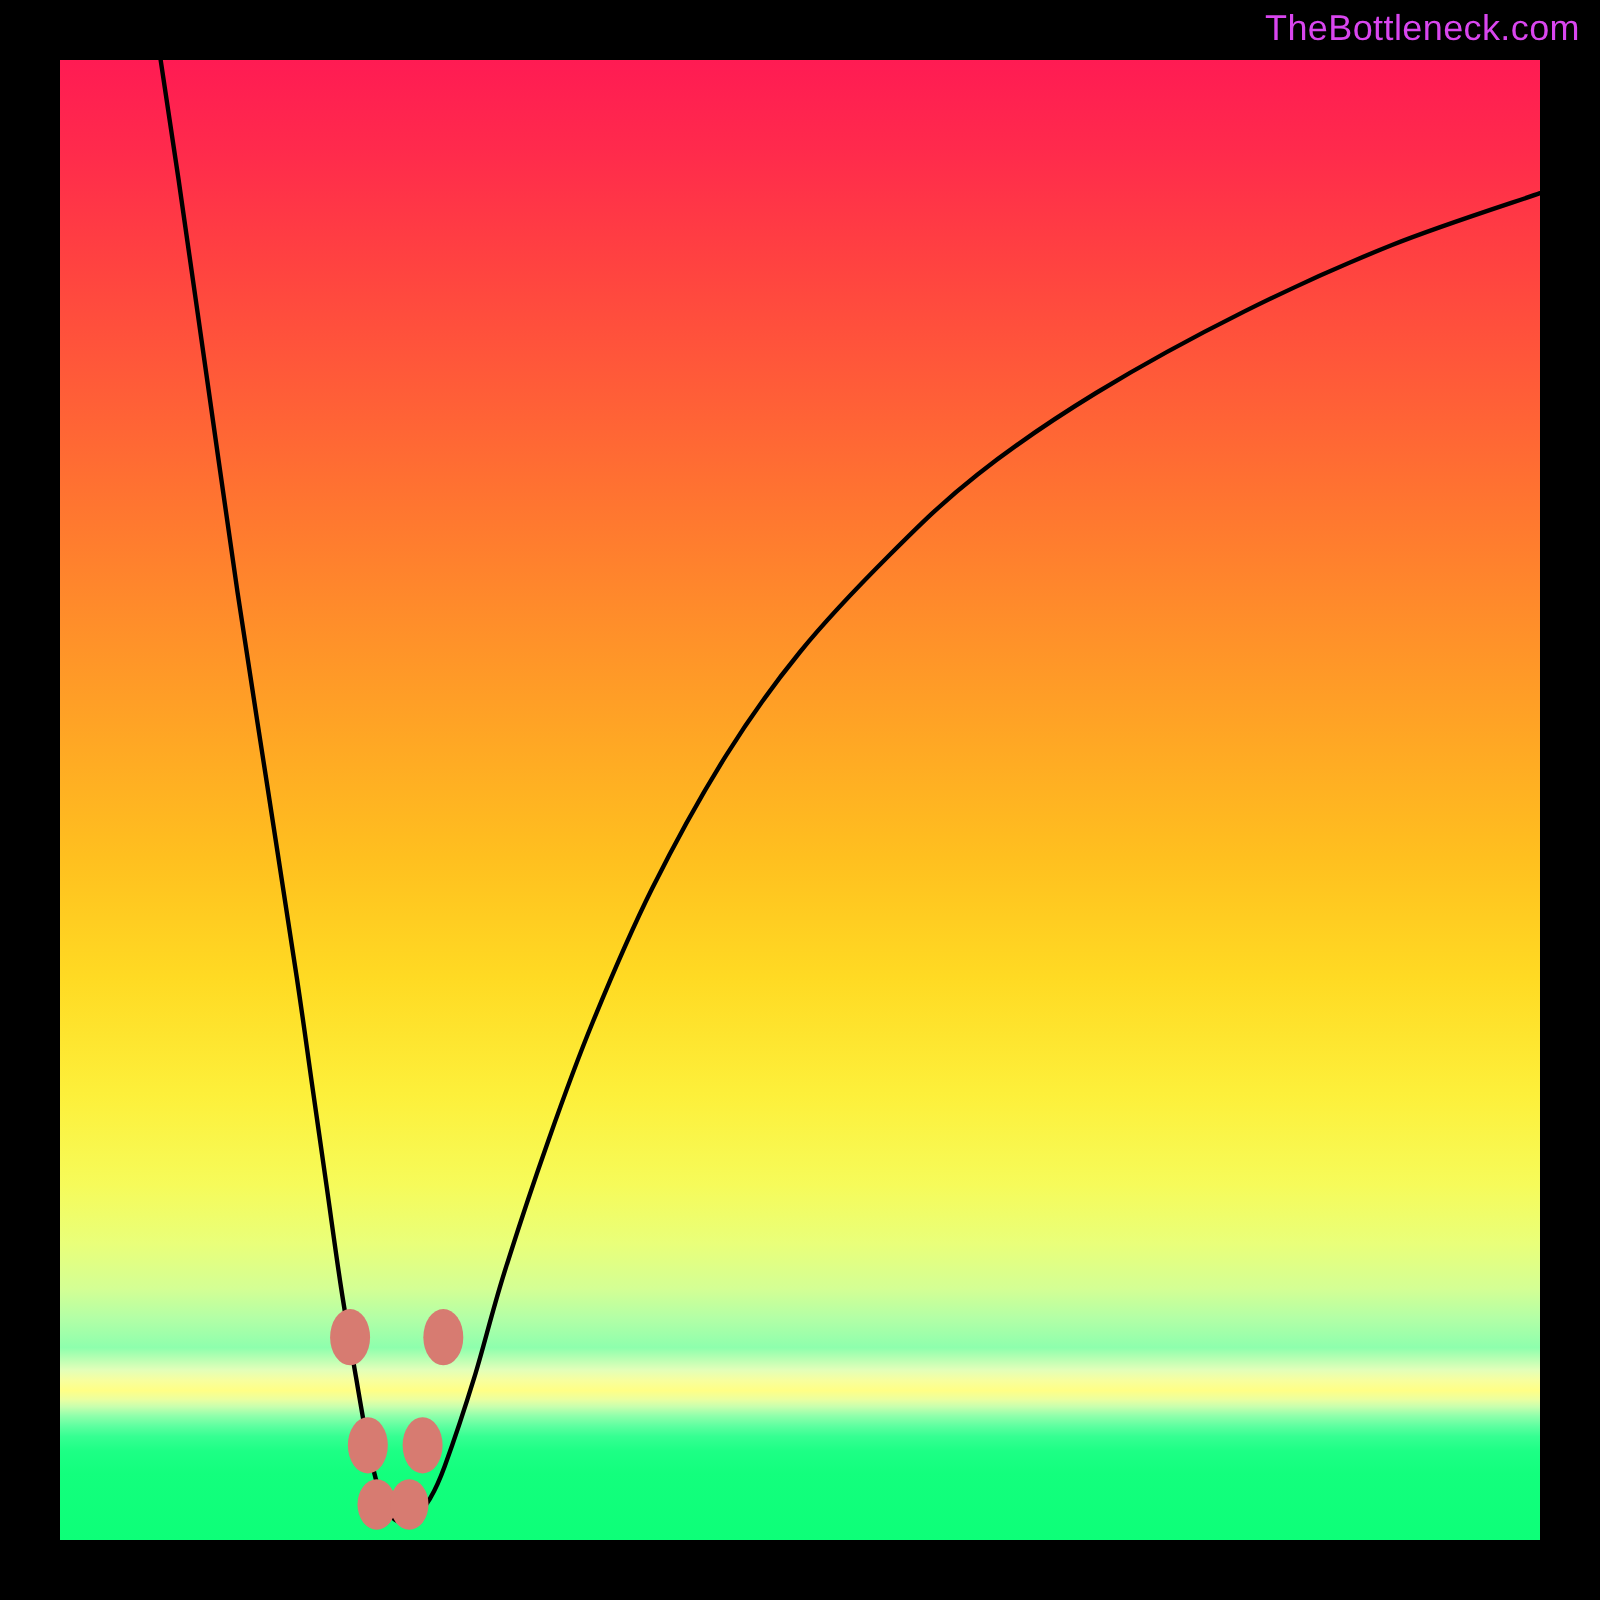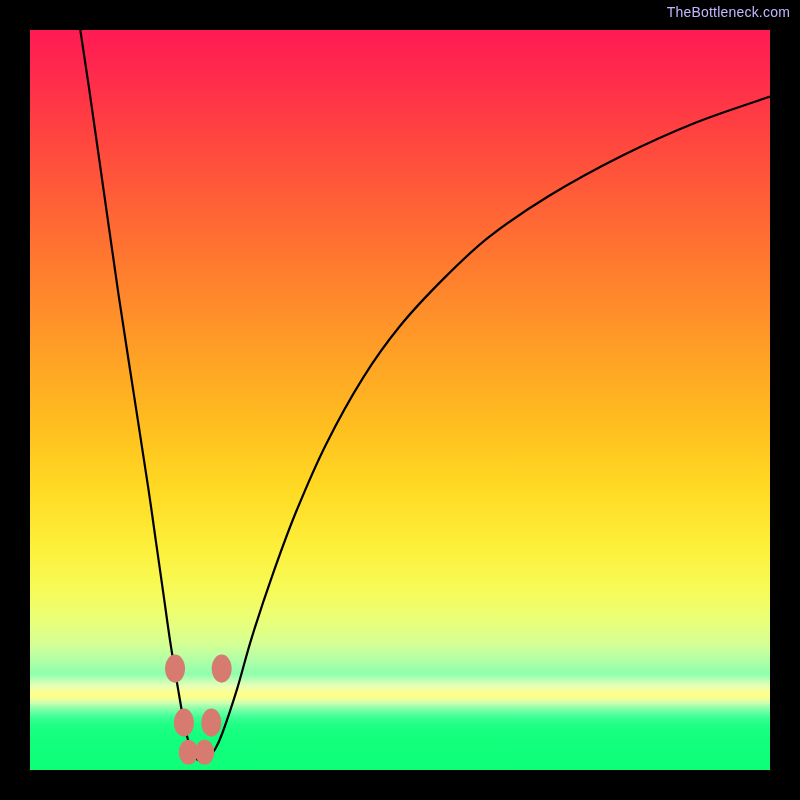--- a/index.html
+++ b/index.html
@@ -8,22 +8,22 @@
     position: relative;
     width: 800px;
     height: 800px;
     background: #000;
   }
   .watermark {
     position: absolute;
     top: 4px;
     right: 10px;
     font-family: Arial, Helvetica, sans-serif;
-    font-size: 14px;
-    color: #c4b5fd;
+    font-size: 18px;
+    color: #d946ef;
     letter-spacing: 0.2px;
     z-index: 50;
   }
   .plot-area {
     position: absolute;
     left: 30px;
     top: 30px;
     width: 740px;
     height: 740px;
     overflow: hidden;

